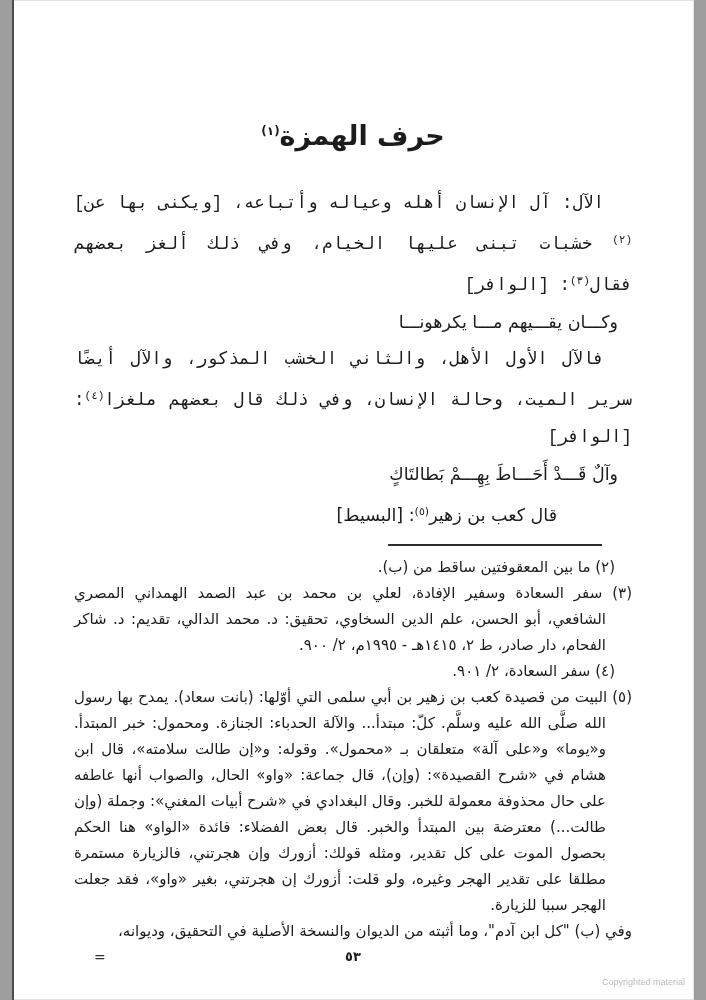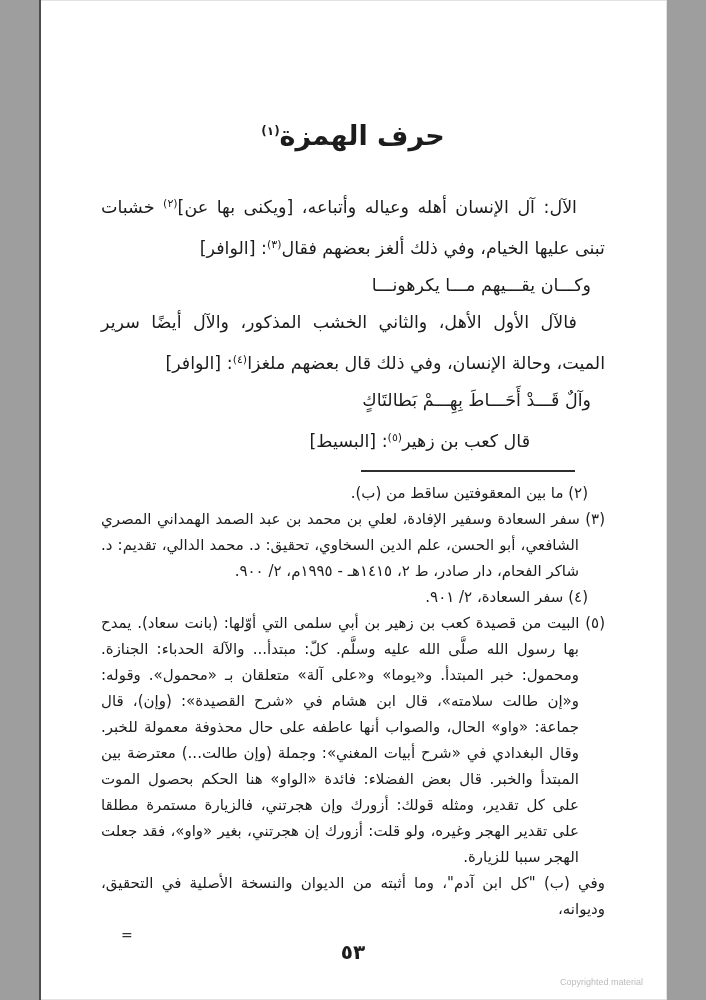--- a/index.html
+++ b/index.html
@@ -1,18 +1,18 @@
 <!DOCTYPE html>
 <html lang="ar"><head>
 <meta charset="utf-8">
 <style>
   html,body{margin:0;padding:0;background:#9e9e9e;}
   .page{
     position:relative;
-    width:628px;height:1000px;
+    width:682px;height:1000px;
     margin:0 auto;
     background:#ffffff;
     color:#1c1c1c;
     font-family:"DejaVu Sans",sans-serif;
     overflow:hidden;
     box-shadow:inset 0 0 0 1px #e2e2e2;
   }
   .page::before{
     content:"";position:absolute;left:0;top:0;bottom:0;width:2px;
     background:#4d4d4d;
@@ -25,21 +25,21 @@
     letter-spacing:0;
   }
   .title .ref{font-size:12px;vertical-align:10px;font-weight:700;}
   .body{
     margin:28px 62px 0;
     direction:rtl;
     text-align:justify;
     font-size:17.5px;
     line-height:37px;
   }
-  .para{margin:0;}
+  .para{margin:0;font-family:Liberation Mono, monospace;}
   .para.first-indent{text-indent:28px;}
   .ref{font-size:11px;vertical-align:6px;}
   .verse{
     display:flex;justify-content:space-between;
     direction:rtl;white-space:nowrap;
     padding:0 14px;
   }
   .verse .hemistich{display:inline-block;}
   .attribution{margin:0;text-align:right;padding-right:75px;}
   .sep-wrap{margin:10px 62px 8px;}
@@ -55,25 +55,25 @@
     font-size:15px;
     line-height:26px;
   }
   .fn{margin:0;}
   .fn.short{padding-right:17px;}
   .fn.hang{padding-right:26px;text-indent:-26px;}
   .fn-cont{margin:0;text-align:left;padding-left:20px;font-size:14px;color:#333;}
   .page-number{
     position:absolute;left:0;right:0;bottom:36px;
     text-align:center;
-    font-size:20px;font-weight:700;
+    font-size:13px;font-weight:700;
     direction:rtl;
   }
   .watermark{
-    position:absolute;right:24px;bottom:13px;
+    position:absolute;right:9px;bottom:13px;
     font-family:"Liberation Sans",sans-serif;
     font-size:9px;color:#bcbcbc;
     direction:ltr;
   }
 </style>
 </head>
 <body>
 
 <div class="page">
 

